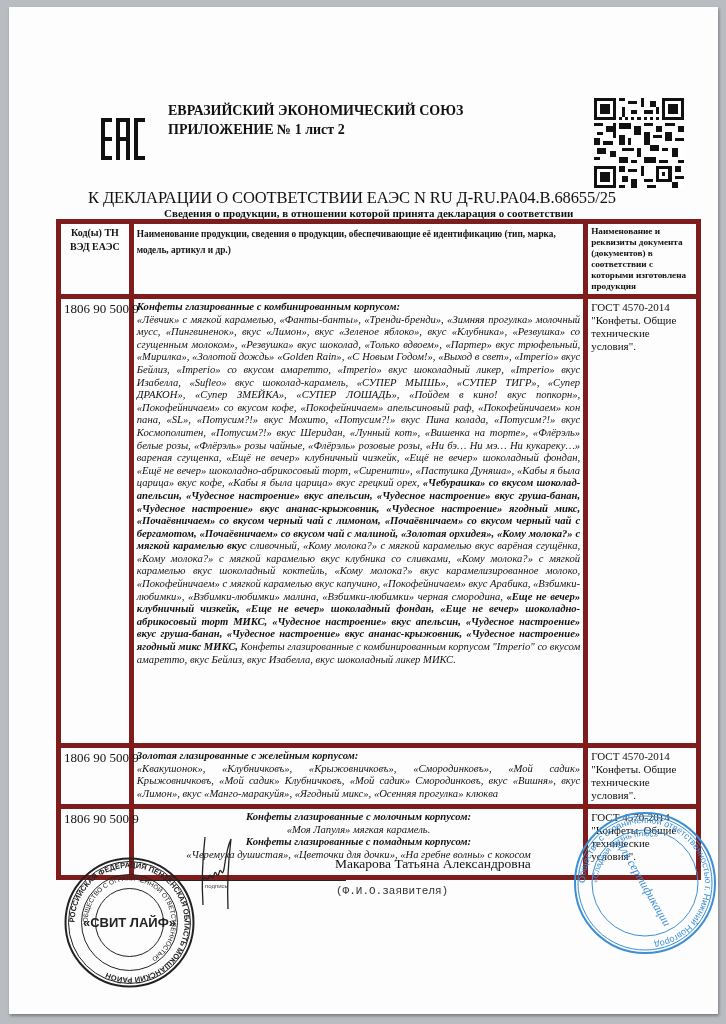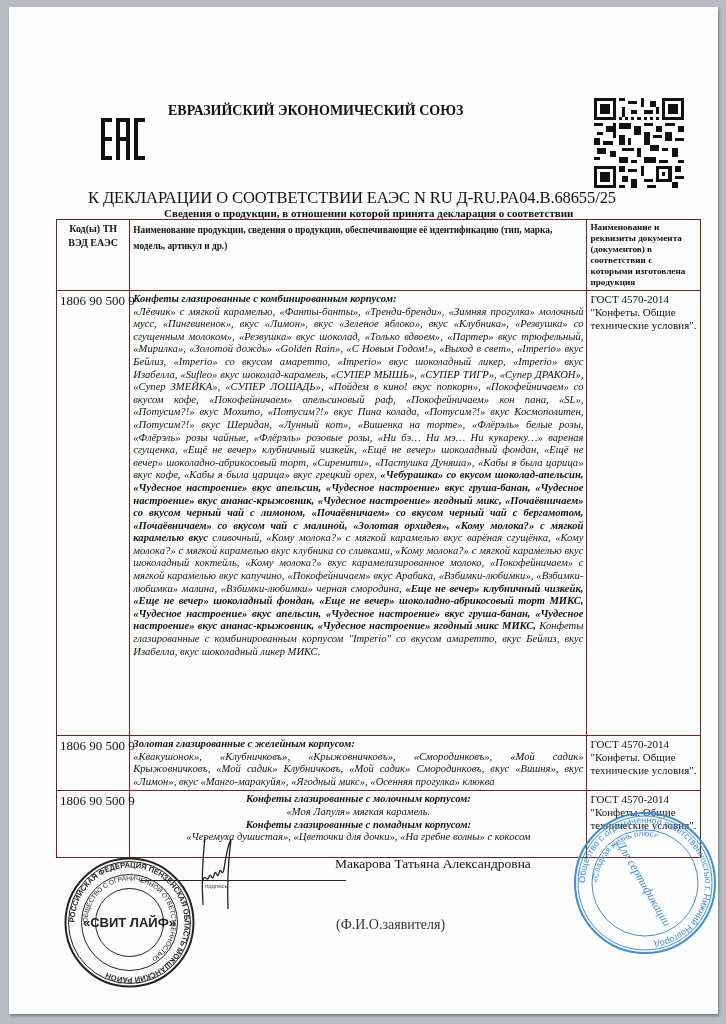--- a/index.html
+++ b/index.html
@@ -33,21 +33,21 @@
   .decl-sub {
     position:absolute; left:164px; top:207px; width:440px;
     font-weight:bold; font-size:11px; white-space:nowrap;
   }
   table.products {
     position:absolute; left:56px; top:219px;
     border-collapse:collapse; table-layout:fixed;
     width:645px;
   }
   table.products td, table.products th {
-    border:1px solid #7f1d1d; vertical-align:top; padding:2px 3px;
+    border:5px solid #7f1d1d; vertical-align:top; padding:2px 3px;
   }
   th { font-weight:normal; }
   .col-code { width:71px; }
   .col-name { width:443px; }
   .col-doc  { width:110px; }
   .th-code { font-size:10px; text-align:center; font-weight:bold; line-height:14px; padding-top:4px; height:39px; }
   .th-name { font-size:9.3px; text-align:left; font-weight:bold; line-height:16px; padding-top:3px; }
   .th-doc  { font-size:9.2px; text-align:left; font-weight:bold; line-height:11px; }
   .code { font-size:13px; padding-top:3px; white-space:nowrap; }
   .pname { font-size:10.6px; line-height:12.6px; text-align:justify;font-style:italic; }
@@ -60,21 +60,21 @@
   .signature-line {
     position:absolute; left:140px; top:880px; width:206px; border-top:1px solid #222;
   }
   .sig-caption {
     position:absolute; left:205px; top:883px; font-size:6px; font-family:"Liberation Sans", sans-serif; color:#444;
   }
   .applicant-name {
     position:absolute; left:335px; top:856px; font-size:13.5px;
   }
   .applicant-caption {
-    position:absolute; left:336px; top:917px; font-size:14px; color:#333;
+    position:absolute; left:336px; top:885px; font-size:11px; color:#333;font-family:Liberation Mono, monospace;
   }
   .stamp-left { position:absolute; left:62px; top:855px; width:135px; height:135px; }
   .stamp-right { position:absolute; left:570px; top:808px; width:150px; height:150px; }
   .signature { position:absolute; left:185px; top:835px; width:50px; height:75px; }
 </style>
 </head>
 <body>
 
 <div class="page"></div>
 
@@ -94,20 +94,21 @@
 
       <rect x="33" y="0" width="4" height="42"></rect>
       <rect x="33" y="0" width="11" height="4"></rect>
       <rect x="33" y="38" width="11" height="4"></rect>
     </g>
   </svg>
 </div>
 
 <div class="hdr1">
   <div>ЕВРАЗИЙСКИЙ ЭКОНОМИЧЕСКИЙ СОЮЗ</div>
+  <div>ПРИЛОЖЕНИЕ № 1 лист 2</div>
 </div>
 
 <div class="qr">
   <svg width="90" height="90" viewBox="0 0 29 29" shape-rendering="crispEdges">
     <rect width="29" height="29" fill="#fff"></rect>
     <g fill="#111">
 
       <rect x="0" y="0" width="7" height="7"></rect>
         <rect x="1" y="1" width="5" height="5" fill="#fff"></rect>
         <rect x="2" y="2" width="3" height="3"></rect>

